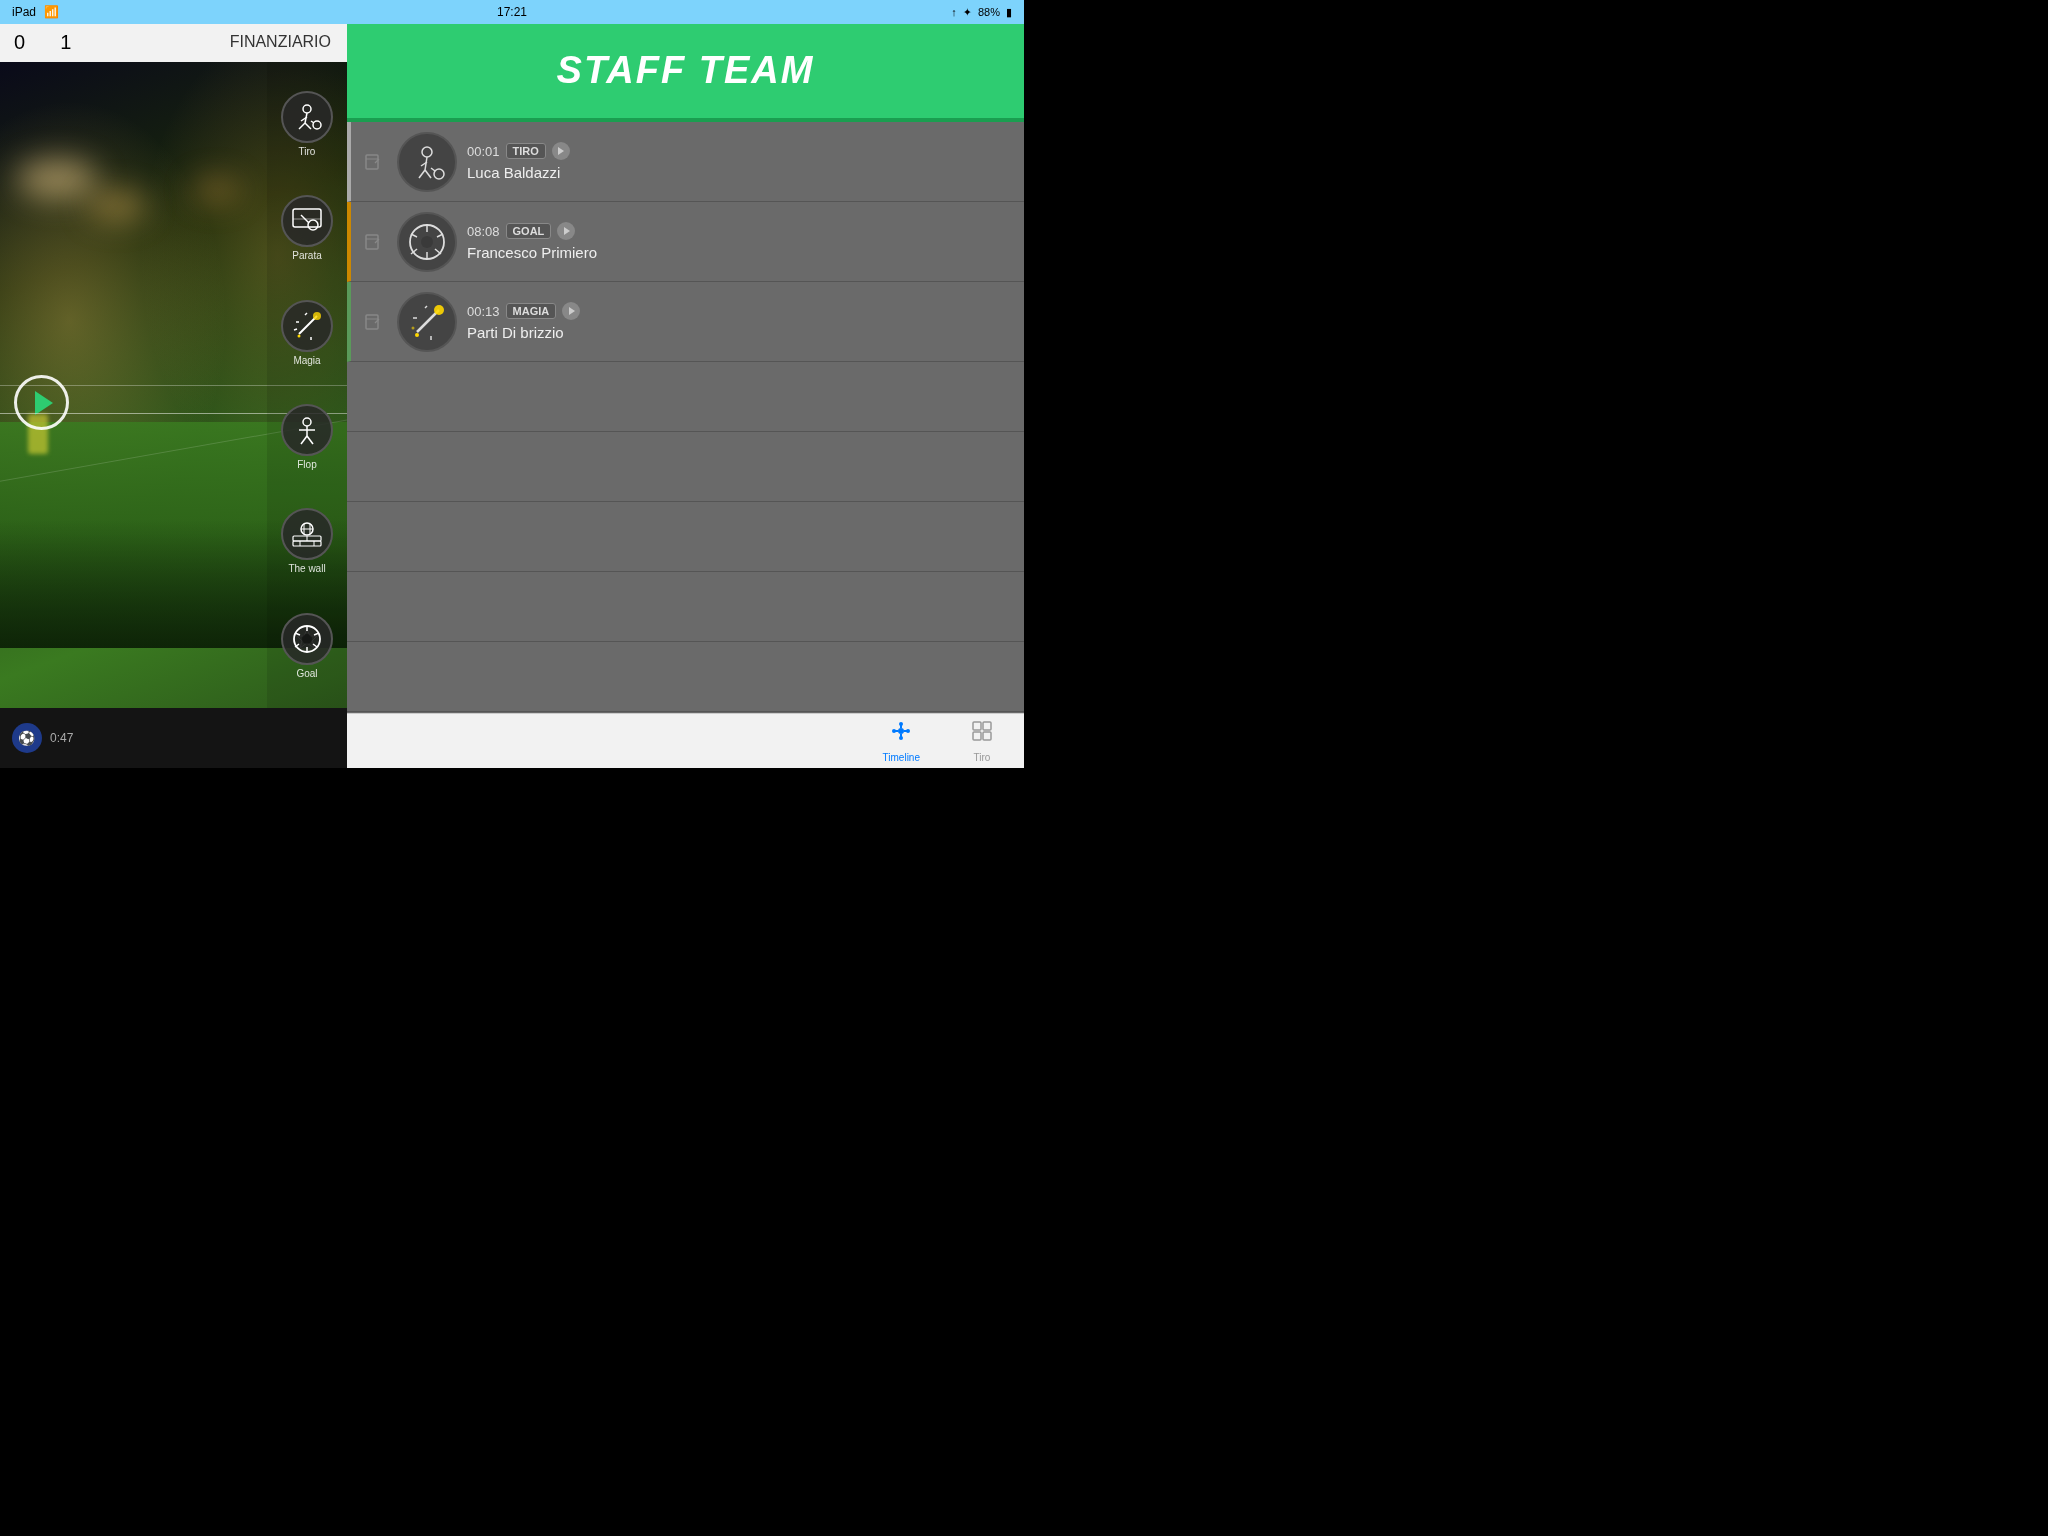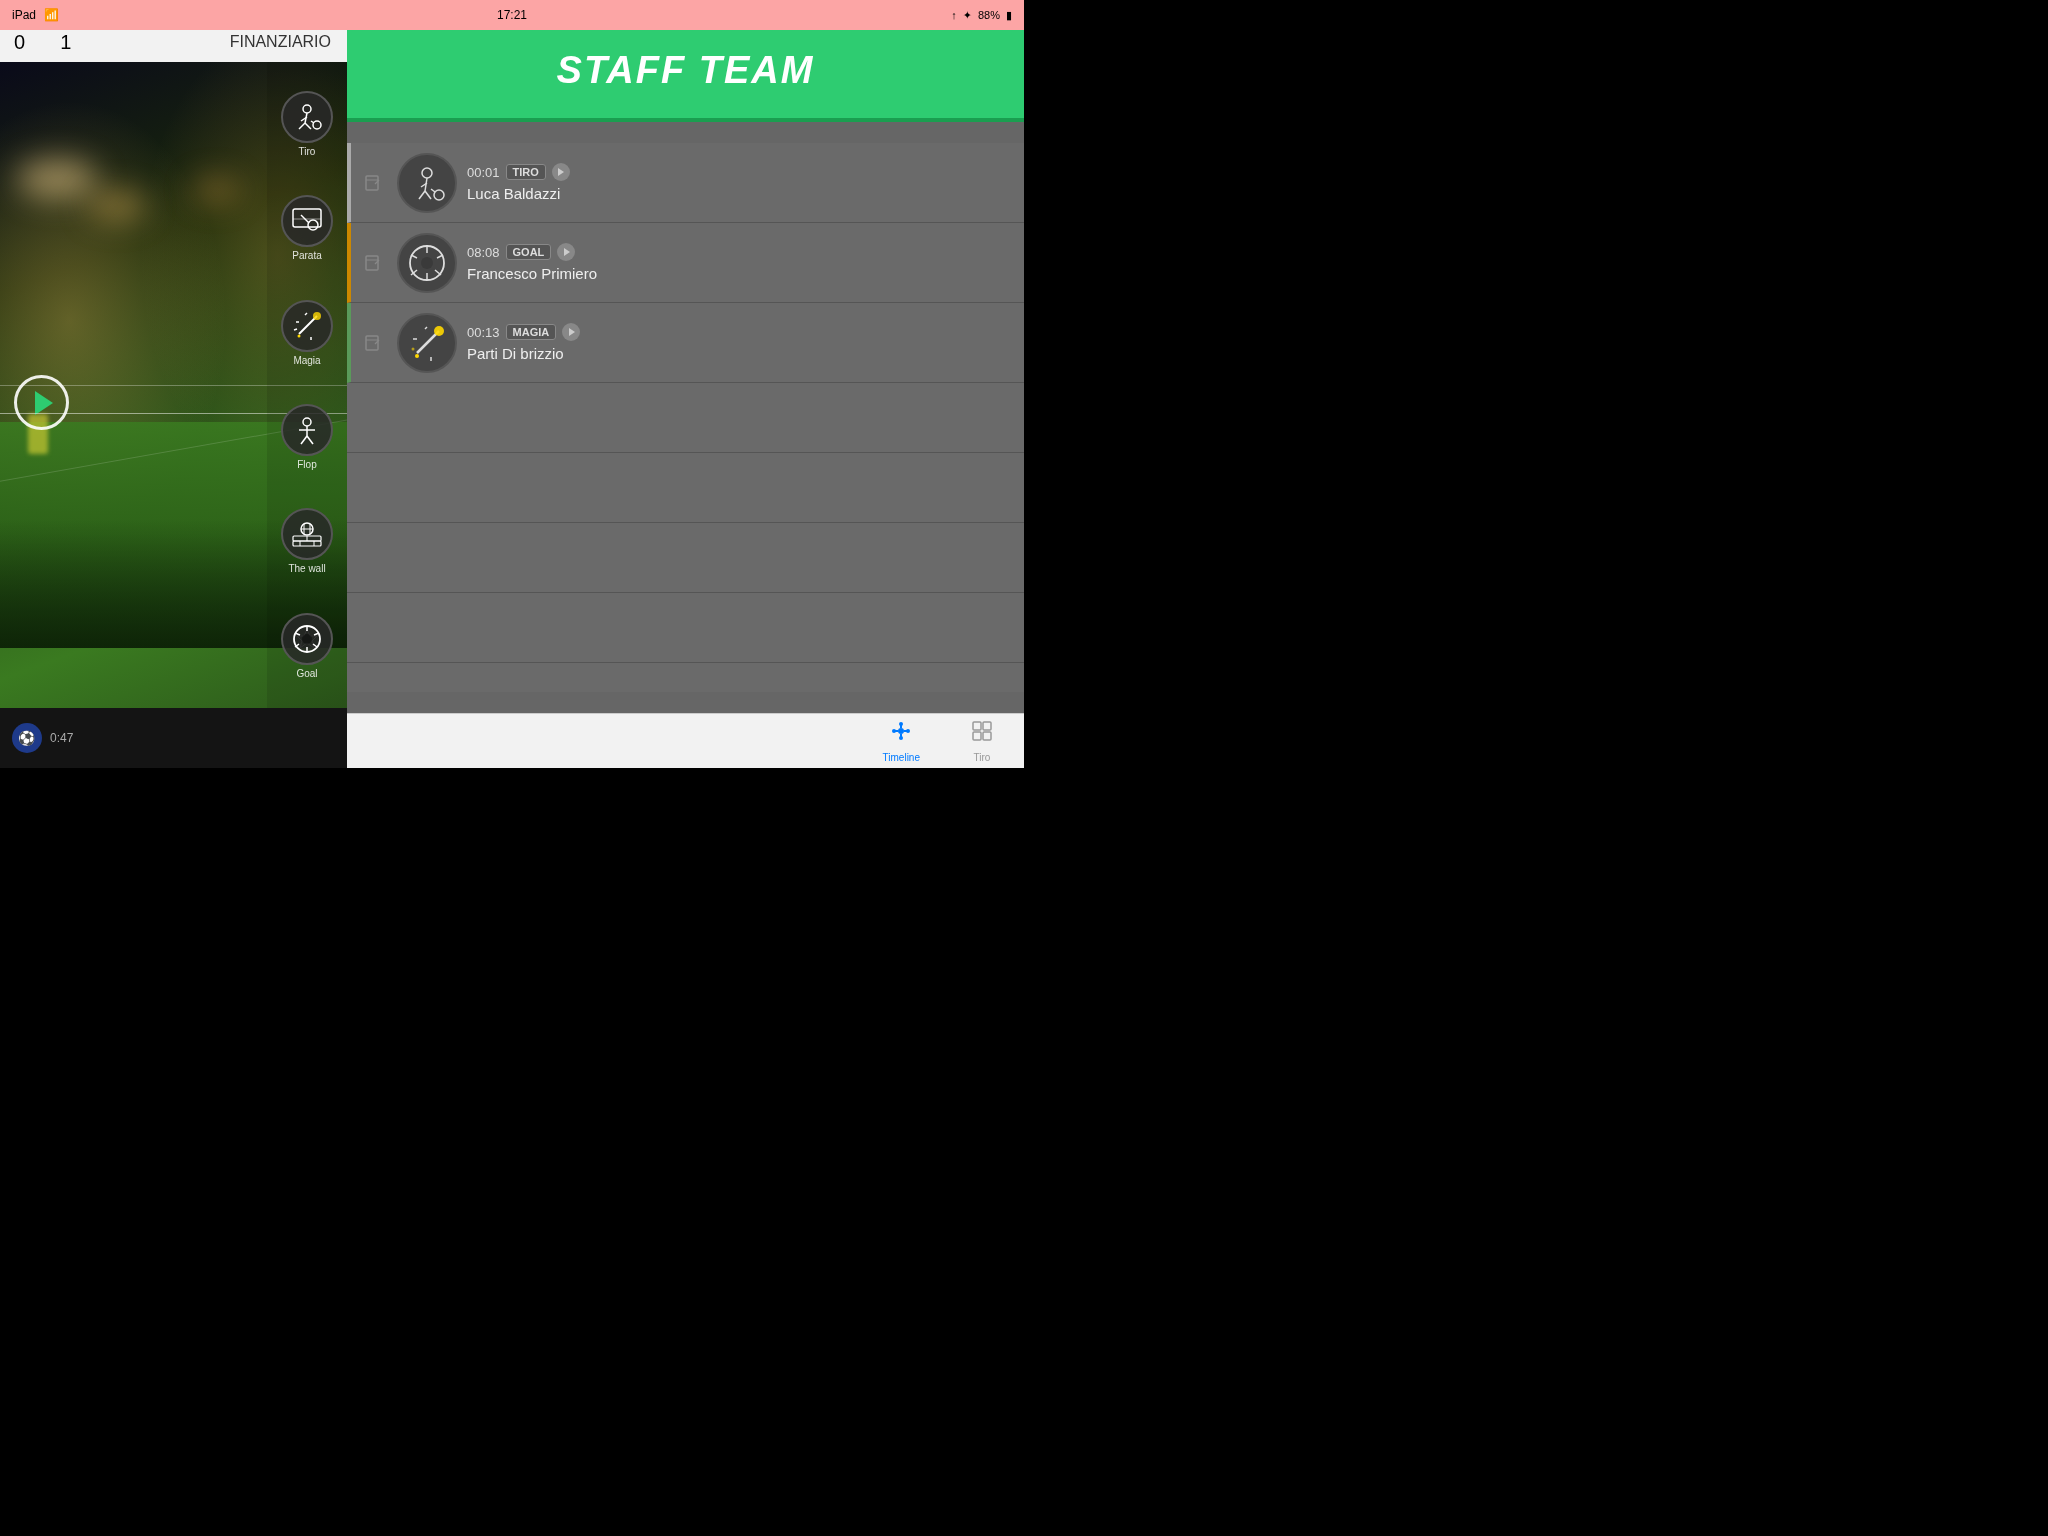--- a/index.html
+++ b/index.html
@@ -7,22 +7,22 @@
       width: 1024px;
       height: 768px;
       overflow: hidden;
       font-family: -apple-system, 'Helvetica Neue', Arial, sans-serif;
       background: #000;
     }
 
     
     .status-bar {
       width: 100%;
-      height: 30px;
-      background: #fca5a5;
+      height: 24px;
+      background: #7dd3fc;
       display: flex;
       align-items: center;
       justify-content: space-between;
       padding: 0 12px;
       font-size: 12px;
       font-weight: 500;
       color: #000;
       position: relative;
       z-index: 100;
     }
@@ -236,21 +236,20 @@
       color: #aaa;
     }
 
     
     .staff-panel {
       width: 677px;
       height: 746px;
       background: #666;
       display: flex;
       flex-direction: column;
-      gap: 21px;
     }
 
     .staff-header {
       width: 100%;
       height: 100px;
       background: #2ecc71;
       display: flex;
       align-items: center;
       justify-content: center;
       border-bottom: 4px solid #1a9e50;

